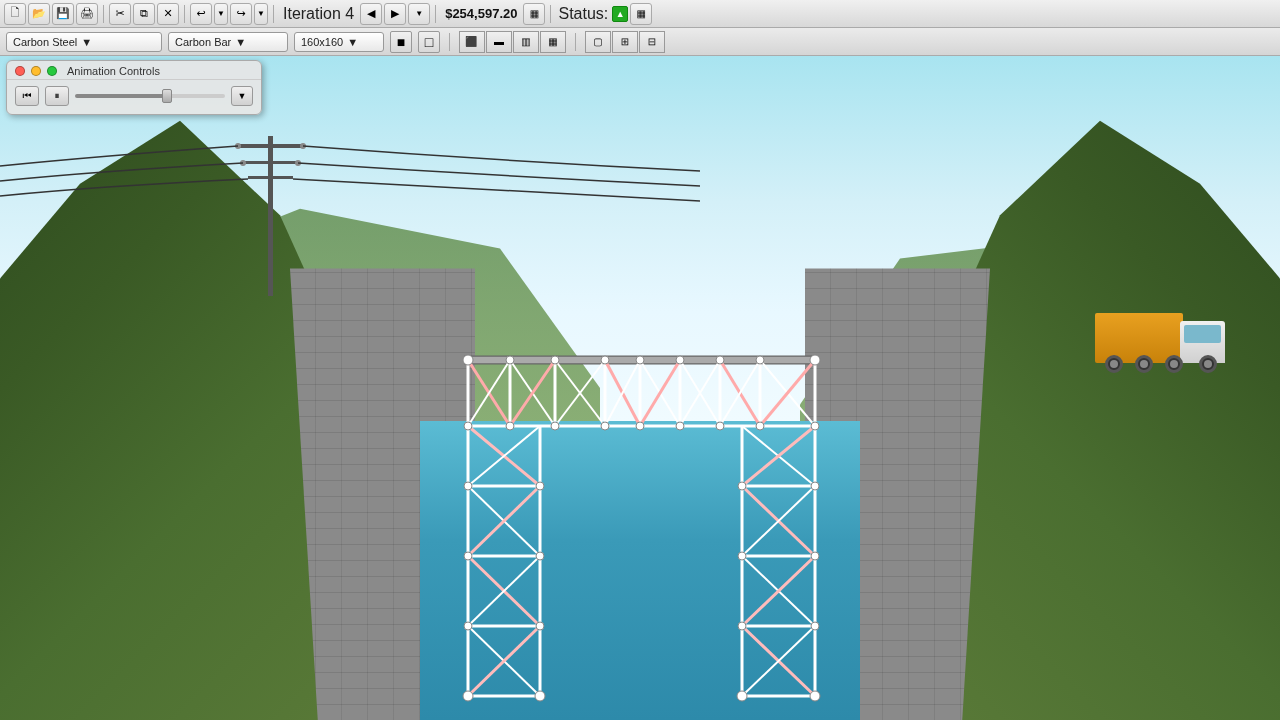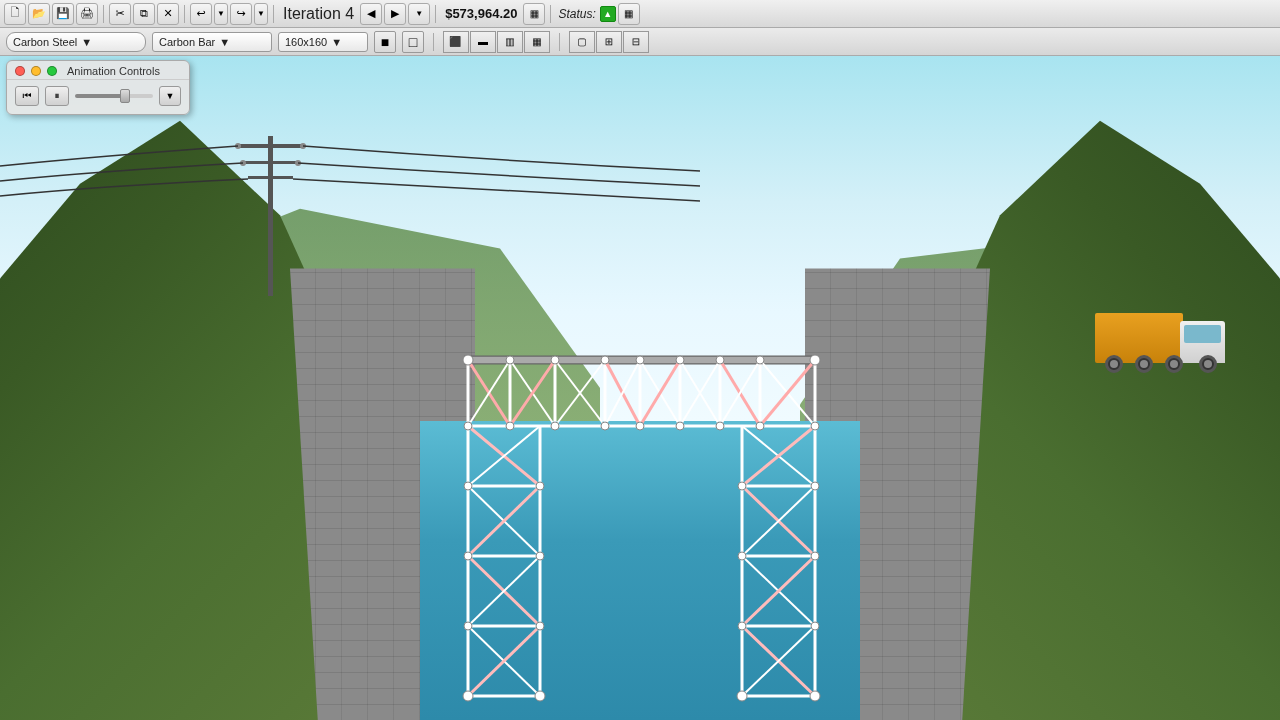--- a/index.html
+++ b/index.html
@@ -14,21 +14,21 @@
       z-index: 100;
     }
     .tb-btn {
       width: 22px; height: 22px; display: flex; align-items: center; justify-content: center;
       background: linear-gradient(to bottom, #f5f5f5, #ddd);
       border: 1px solid #aaa; border-radius: 3px; cursor: pointer; font-size: 11px;
     }
     .tb-sep { width: 1px; height: 18px; background: #aaa; margin: 0 3px; }
     .tb-label { font-size: 16px; color: #222; padding: 0 4px; }
     .tb-cost { font-size: 13px; font-weight: bold; color: #111; padding: 0 4px; }
-    .tb-status-label { font-size: 12px; color: #222; padding: 0 2px; font-style: italic; }
+    .tb-status-label { font-size: 16px; color: #222; padding: 0 2px; }
 
     
     #toolbar2 {
       position: absolute; top: 28px; left: 0; width: 1280px; height: 28px;
       background: linear-gradient(to bottom, #ebebeb, #d5d5d5);
       border-bottom: 1px solid #aaa;
       display: flex; align-items: center; padding: 0 6px; gap: 6px;
       z-index: 100;
     }
     .select-box {
@@ -41,21 +41,21 @@
     .size-box { width: 90px; }
     .tb2-icon-btn {
       width: 22px; height: 22px; display: flex; align-items: center; justify-content: center;
       background: linear-gradient(to bottom, #f0f0f0, #d8d8d8);
       border: 1px solid #999; border-radius: 2px; cursor: pointer; font-size: 12px;
     }
     .tb2-group { display: flex; gap: 1px; }
 
     
     #anim-panel {
-      position: absolute; top: 60px; left: 6px; width: 184px; height: 55px;
+      position: absolute; top: 60px; left: 6px; width: 256px; height: 55px;
       background: rgba(230,230,230,0.92);
       border: 1px solid #aaa; border-radius: 6px;
       box-shadow: 2px 2px 6px rgba(0,0,0,0.3);
       z-index: 200;
     }
     #anim-title-bar {
       display: flex; align-items: center; gap: 6px; padding: 4px 8px 2px;
       border-bottom: 1px solid #ccc;
     }
     .traffic-light { width: 10px; height: 10px; border-radius: 50%; border: 1px solid rgba(0,0,0,0.3); }
@@ -229,34 +229,34 @@
   <div class="tb-btn">↪</div>
   <div class="tb-btn" style="width:14px; font-size:8px;">▼</div>
   <div class="tb-sep"></div>
 
   <span class="tb-label">Iteration 4</span>
   <div class="tb-btn">◀</div>
   <div class="tb-btn">▶</div>
   <div class="tb-btn" style="font-size:8px;">▼</div>
   <div class="tb-sep"></div>
 
-  <span class="tb-cost">$573,964.20</span>
+  <span class="tb-cost">$254,597.20</span>
   <div class="tb-btn" style="font-size:10px;">▦</div>
   <div class="tb-sep"></div>
 
   <span class="tb-status-label">Status:</span>
   <div class="status-green">
     <span style="color:#fff; font-size:9px; font-weight:bold;">▲</span>
   </div>
   <div class="tb-btn" style="font-size:10px;">▦</div>
 </div>
 
 <div id="toolbar2">
 
-  <div class="select-box" style="width:140px;border-radius:9px;">
+  <div class="select-box" style="width:156px;">
     <span>Carbon Steel</span>
     <span class="arrow-down">▼</span>
   </div>
 
   <div class="select-box" style="width:120px;">
     <span>Carbon Bar</span>
     <span class="arrow-down">▼</span>
   </div>
 
   <div class="select-box size-box">

